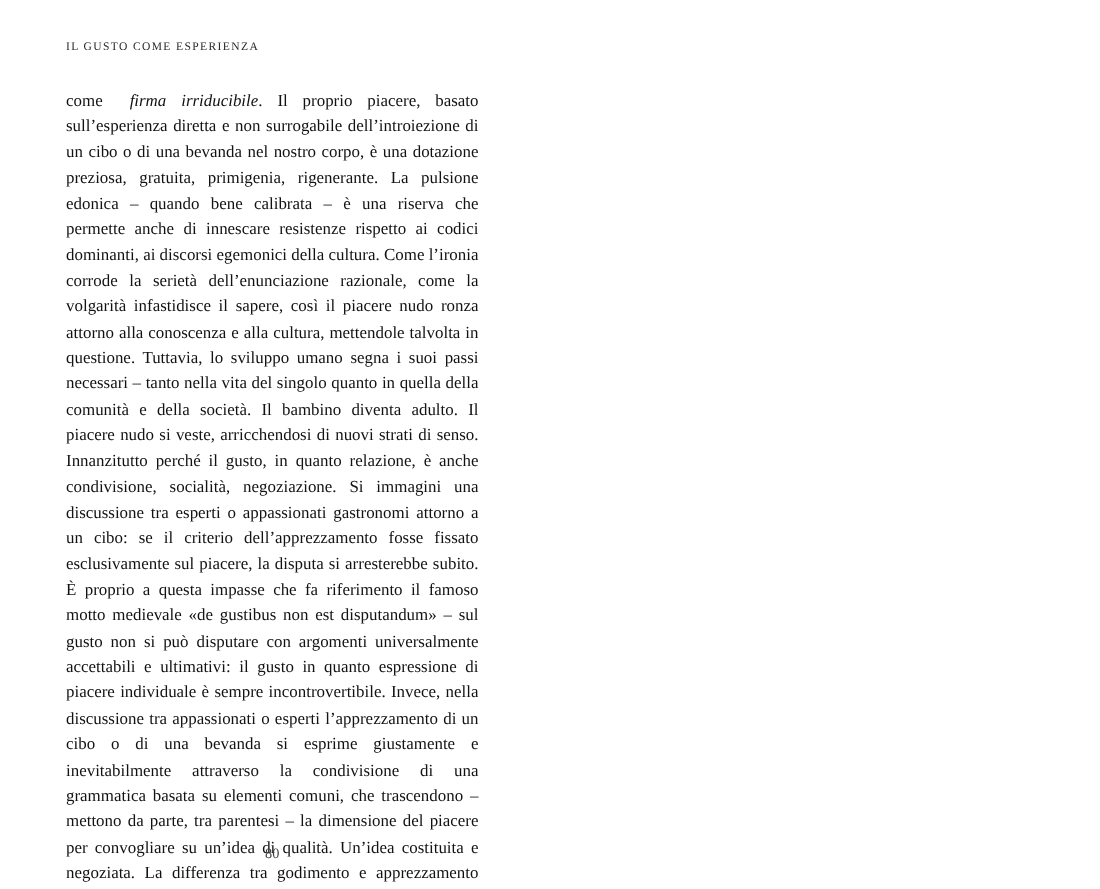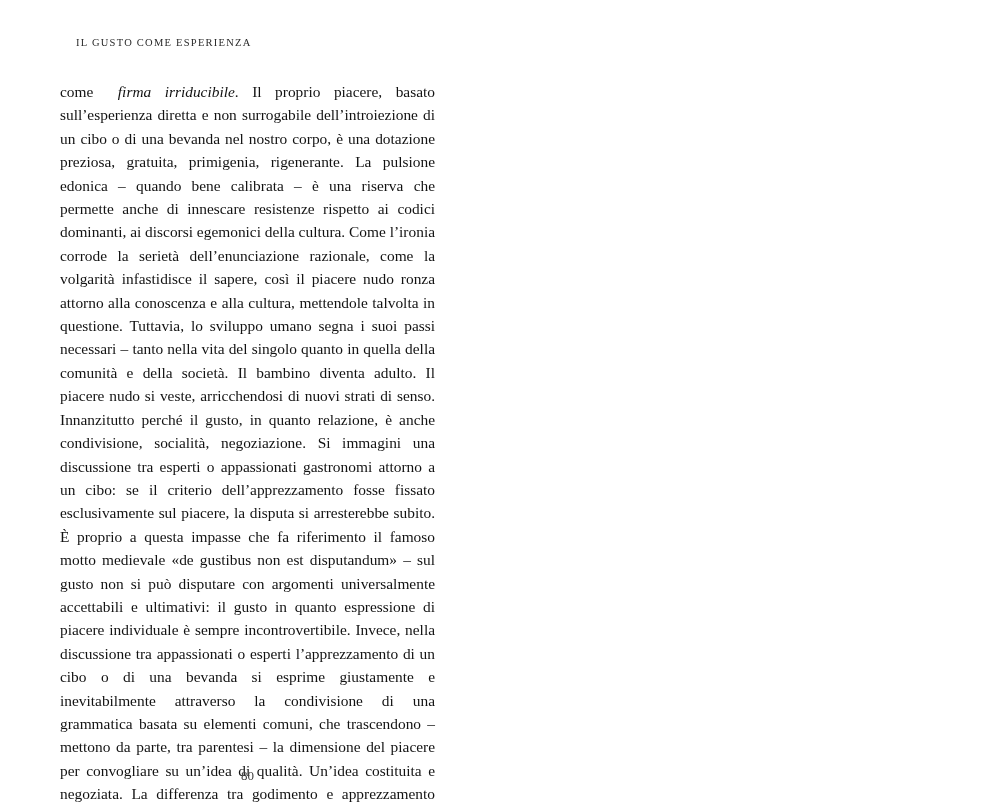--- a/index.html
+++ b/index.html
@@ -38,21 +38,20 @@
   .running-head {
     position: absolute;
     top: 37px;
     left: 60px;
     width: 380px;
     font-size: 10.5px;
     letter-spacing: 1.25px;
     text-transform: uppercase;
     color: #2a2a2a;
     white-space: nowrap;
-    margin-left: 16px;
   }
 
   
   .textblock {
     position: absolute;
     left: 60px;
     width: 375px;
     font-size: 15.4px;
     line-height: 23.4px;
     text-align: justify;

